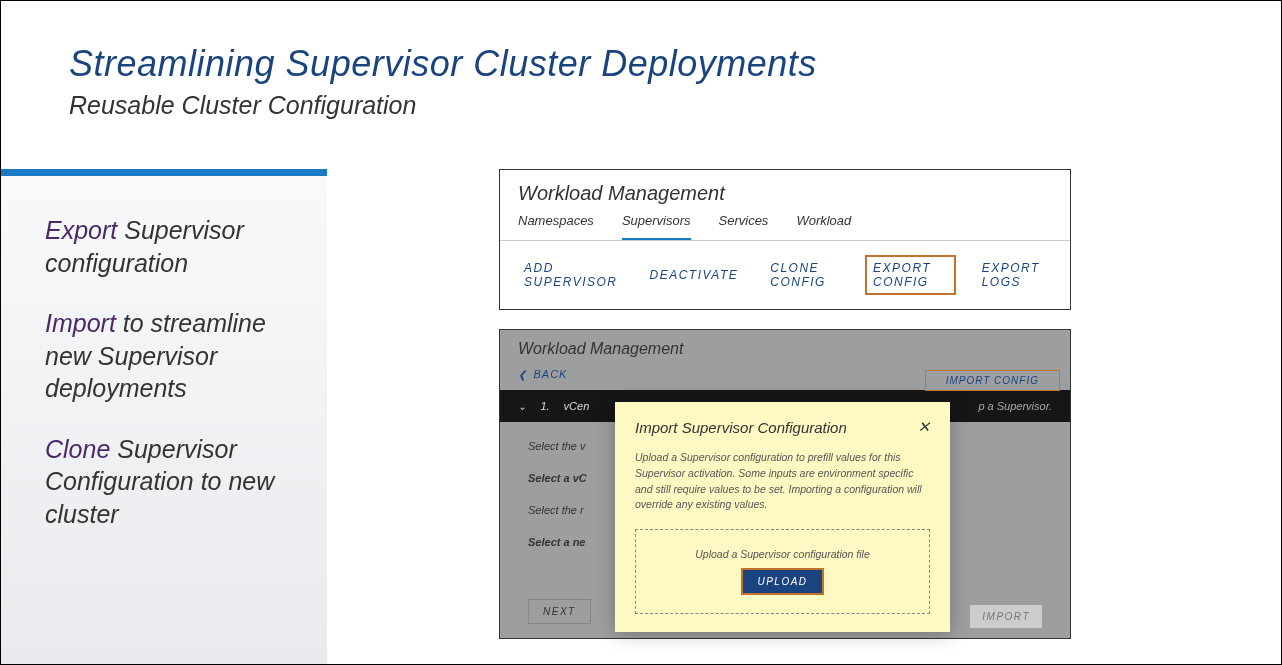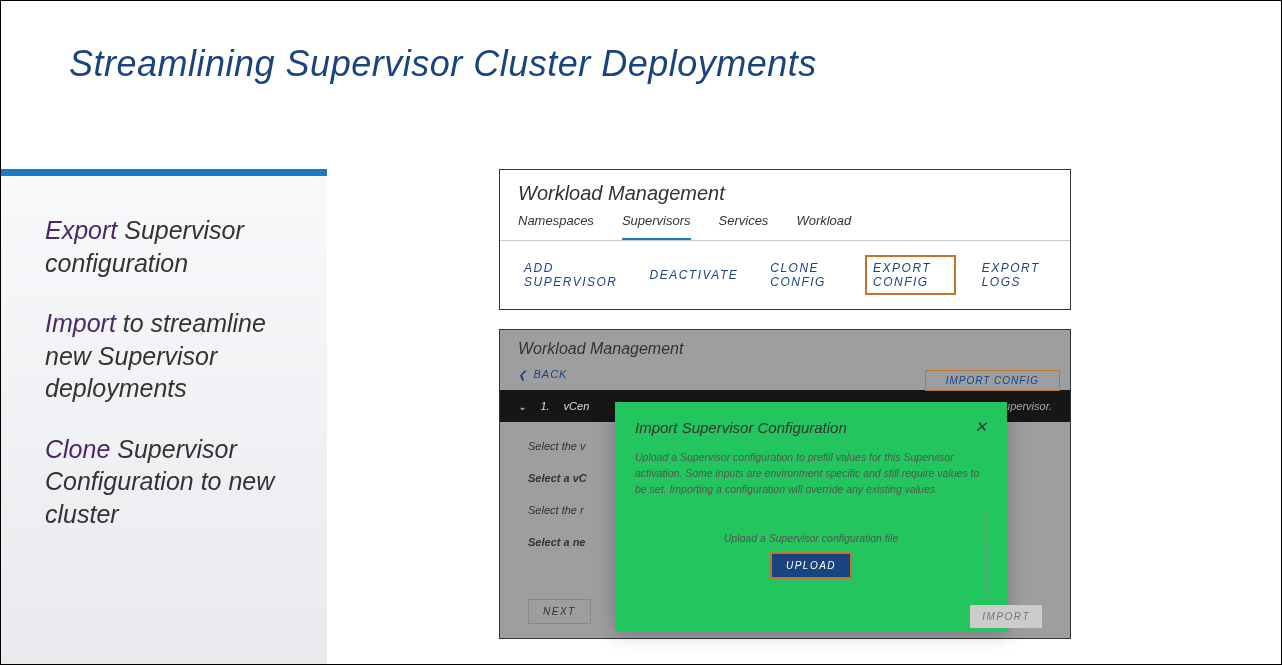--- a/index.html
+++ b/index.html
@@ -171,23 +171,23 @@
       padding: 10px 0;
     }
     .form-label.bold {
       font-weight: 600;
     }
     
     .dialog {
       position: absolute;
       top: 72px;
       left: 115px;
-      width: 392px;
+      width: 335px;
       height: 230px;
-      background: #22c55e;
+      background: #fef9c3;
       box-shadow: 0 2px 18px rgba(0,0,0,0.25);
       padding: 16px 20px;
     }
     .dialog-title-row {
       display: flex;
       justify-content: space-between;
       align-items: center;
       margin-bottom: 14px;
     }
     .dialog-title {
@@ -248,20 +248,21 @@
       letter-spacing: 1.5px;
       color: #777;
       padding: 6px 12px;
     }
   </style>
 </head>
 <body>
 
 <div class="slide-header">
   <div class="slide-title">Streamlining Supervisor Cluster Deployments</div>
+  <div class="slide-subtitle">Reusable Cluster Configuration</div>
 </div>
 
 <div class="sidebar">
   <div class="sidebar-item sidebar-item-block">
     <span class="sidebar-keyword">Export</span><span class="sidebar-text"> Supervisor configuration</span>
   </div>
   <div class="sidebar-item sidebar-item-block">
     <span class="sidebar-keyword">Import</span><span class="sidebar-text"> to streamline new Supervisor deployments</span>
   </div>
   <div class="sidebar-item sidebar-item-block">

